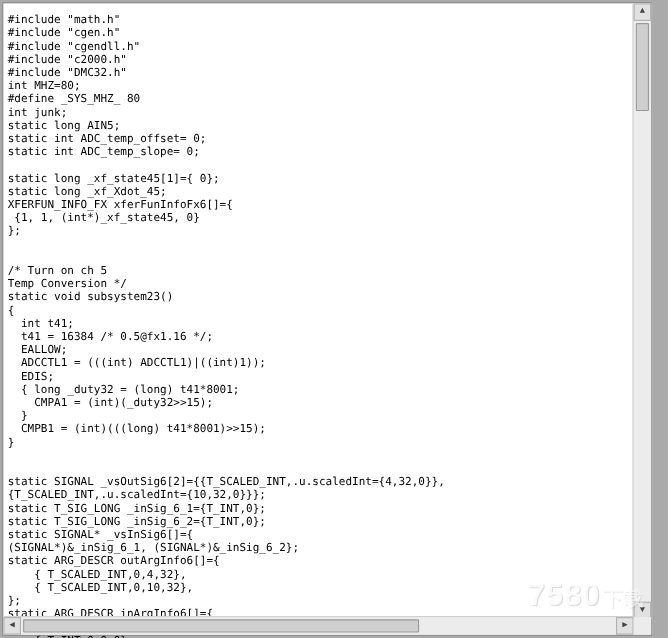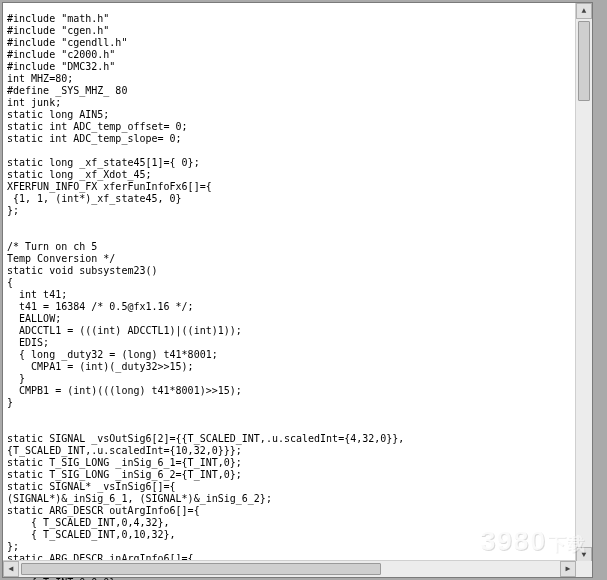--- a/index.html
+++ b/index.html
@@ -84,16 +84,16 @@
 
   <div class="scrollbar-h">
     <div class="sb-btn-left">◀</div>
     <div class="sb-thumb"></div>
     <div class="sb-btn-right">▶</div>
   </div>
 
   <div class="corner"></div>
 
   <div class="wm">
-    <span>3980</span><span class="cn">下载</span>
+    <span>7580</span><span class="cn">下载</span>
   </div>
 
 </div>
 
 </body></html>

